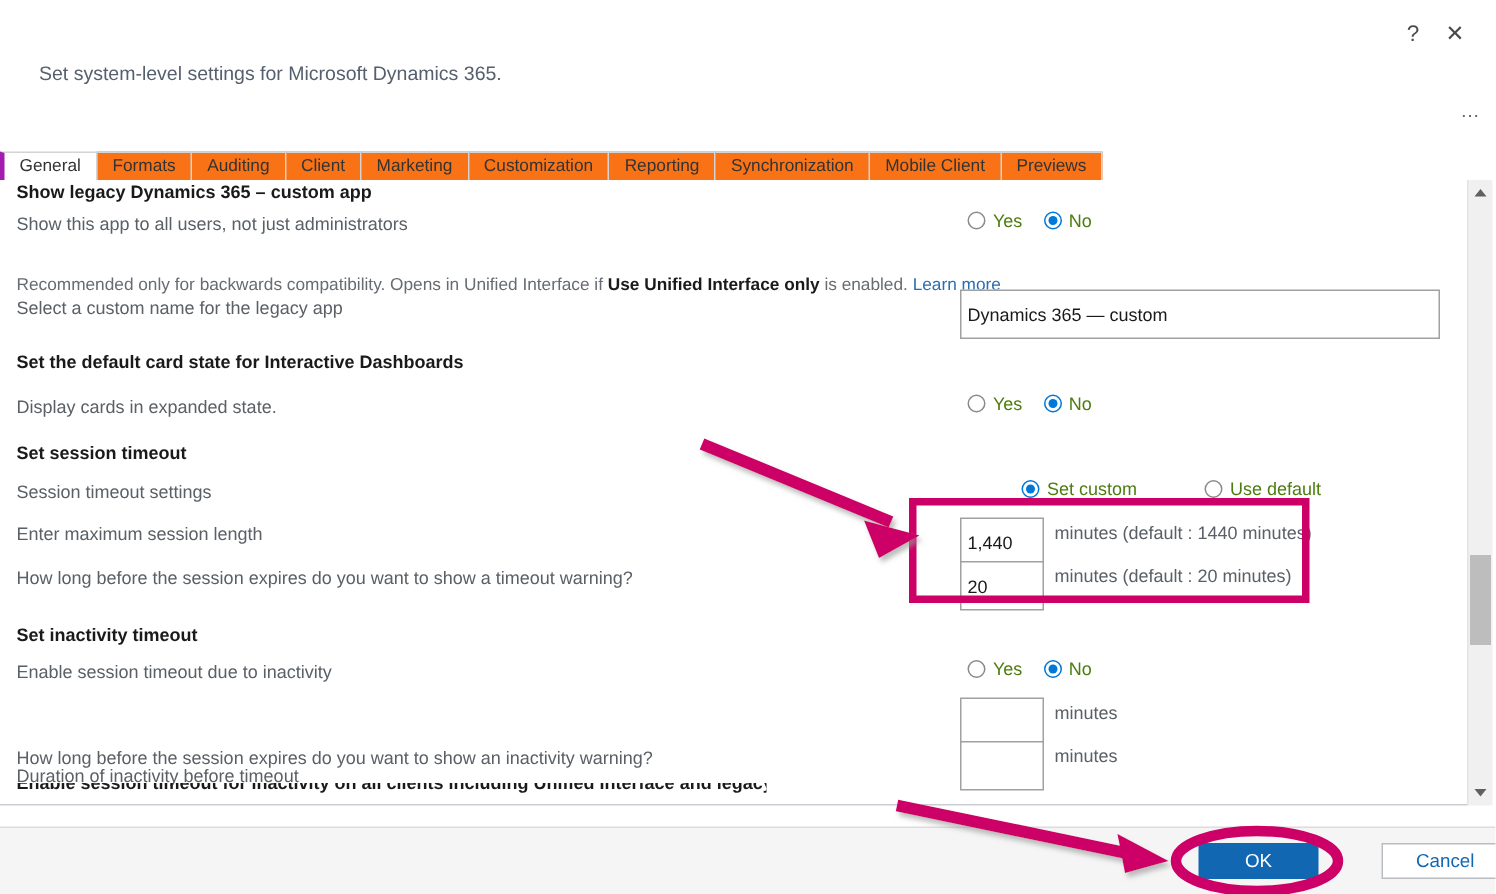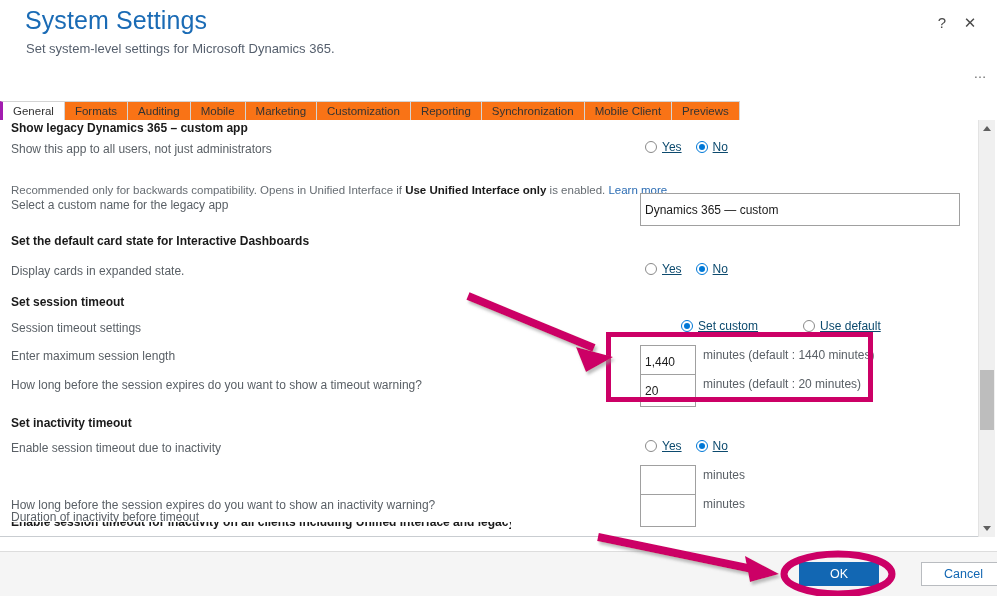--- a/index.html
+++ b/index.html
@@ -171,21 +171,21 @@
     border-width: 1px;
   }
   .radio-dot.checked::after {
     content: "";
     position: absolute;
     left: 2px; top: 2px;
     width: 6px; height: 6px;
     border-radius: 50%;
     background: #0078d7;
   }
-  .radio-label { font-size: 12px; color: #0c4a6e; text-decoration: underline; }
+  .radio-label { font-size: 12px; color: #4d7c0f; }
 
   
   .txt {
     position: absolute;
     border: 1px solid #a0a0a0;
     background: #ffffff;
     font-family: "Liberation Sans", sans-serif;
     font-size: 12px;
     color: #1a1a1a;
     padding: 0 1px 0 4px;
@@ -323,32 +323,31 @@
     width: 267px;
     height: 70px;
     border: 5px solid #cc0066;
     box-sizing: border-box;
   }
 </style>
 </head>
 <body>
 
 <div id="header">
-  <div id="page-title">System Settings</div>
   <div id="page-subtitle">Set system-level settings for Microsoft Dynamics 365.</div>
   <div id="help-icon">?</div>
   <div id="close-icon">✕</div>
   <div id="overflow-icon">…</div>
 </div>
 
 <div id="tabstrip">
   <div class="tab active">General</div>
   <div class="tab">Formats</div>
   <div class="tab">Auditing</div>
-  <div class="tab">Mobile</div>
+  <div class="tab">Client</div>
   <div class="tab">Marketing</div>
   <div class="tab">Customization</div>
   <div class="tab">Reporting</div>
   <div class="tab">Synchronization</div>
   <div class="tab">Mobile Client</div>
   <div class="tab">Previews</div>
   <div id="tabstrip-filler"></div>
 </div>
 
 <div id="content-pane">

